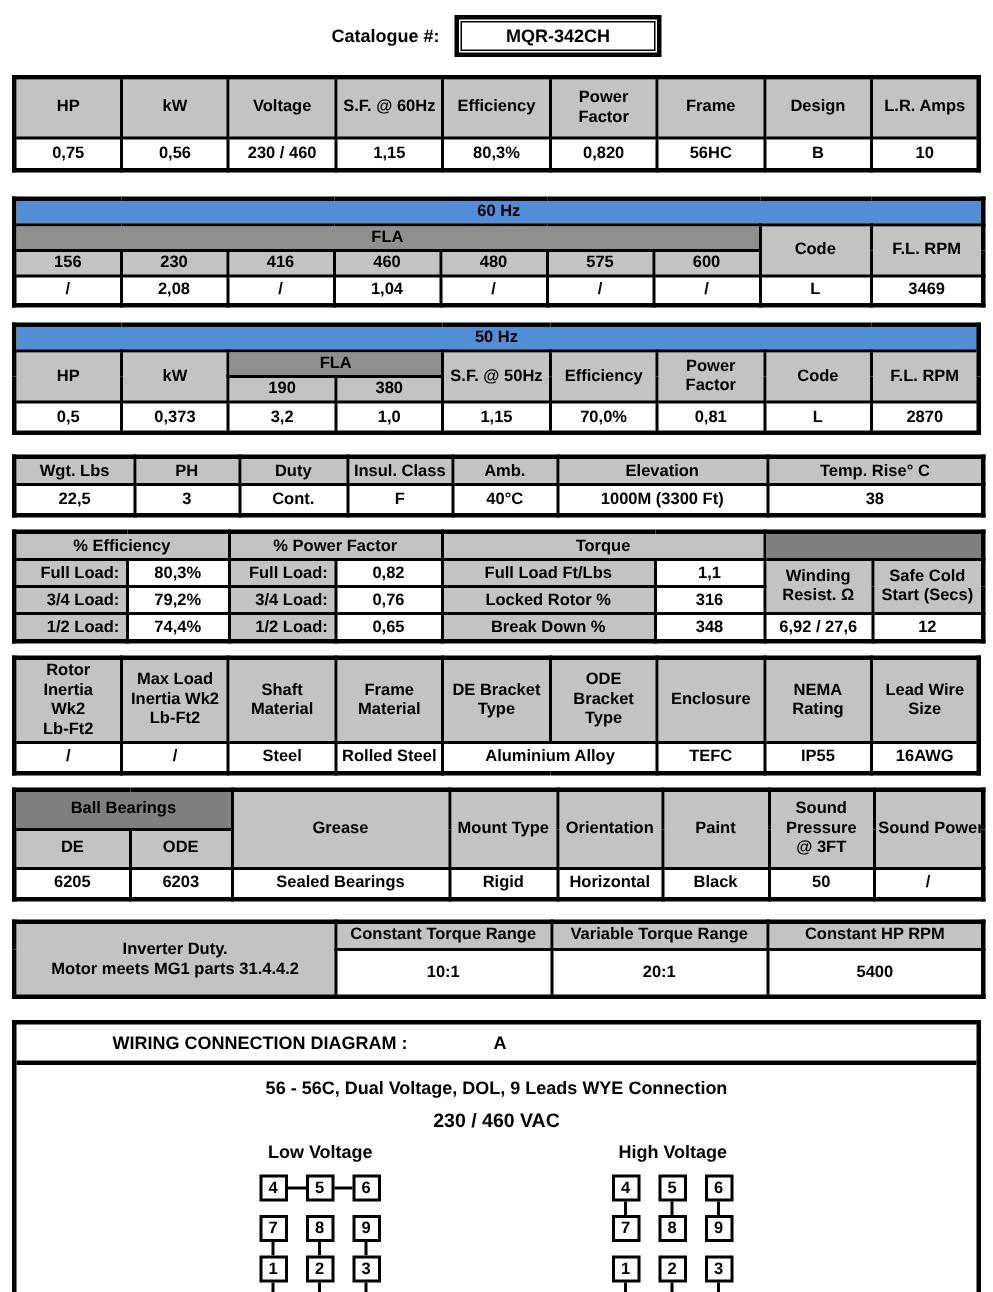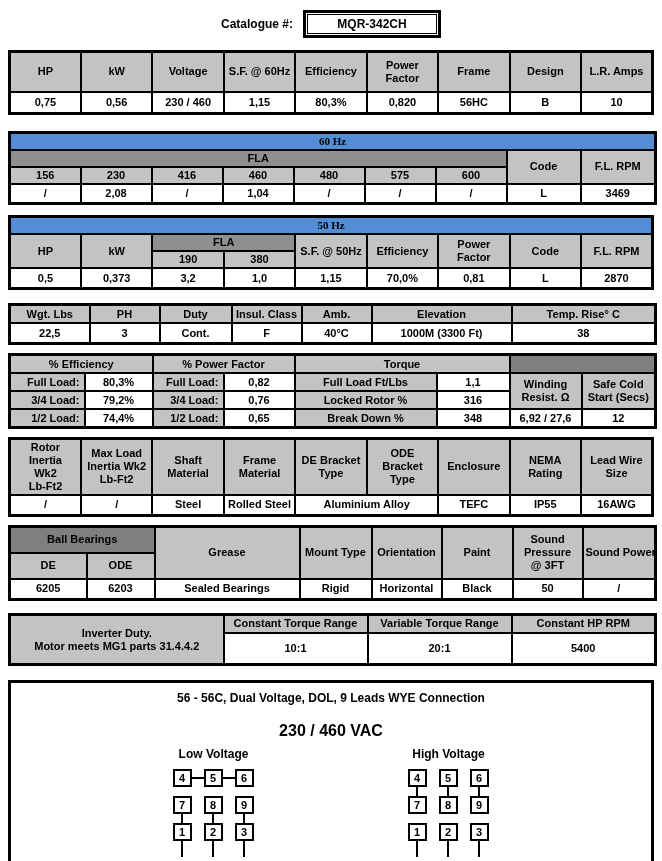--- a/index.html
+++ b/index.html
@@ -25,36 +25,36 @@
     vertical-align: middle;
     font-size: 11px;
     line-height: 1.18;
     padding: 1px 2px;
     background: #fff;
     overflow: hidden;
   }
   td.g   { background: var(--header_gray); }
   td.mid { background: var(--mid_gray); }
   td.dk  { background: var(--dark_gray); }
-  td.blue{ background: var(--blue); font-family: Liberation Serif, serif; }
+  td.blue{ background: var(--blue); }
   td.ml  { white-space: pre-line; }
   td.nw  { white-space: nowrap; }
   td.rlabel { text-align: right; padding-right: 4px; }
 
   .mb16 { margin-bottom: 16px; } .mb13 { margin-bottom: 13px; }
   .mb10 { margin-bottom: 10px; } .mb8 { margin-bottom: 8px; } .mb14 { margin-bottom: 14px; margin-top: 12px; }
 
   
   .wiring { border: 3px solid #000; width: 640px; background: #fff; }
   .wiring-title { position: relative; border-bottom: 3px solid #000; height: 24px; display: flex; align-items: center; font-size: 12px; }
   .wt-text { margin-left: 64px; }
   .wt-letter { position: absolute; left: 318px; }
   .wiring-body { position: relative; height: 182px; text-align: center; }
   .w-sub { font-size: 12px; margin-top: 8px; }
-  .w-volt { font-size: 16px; margin-top: 17px; }
+  .w-volt { font-size: 13px; margin-top: 7px; }
   .w-cols { display: flex; justify-content: center; gap: 105px; margin-top: 7px; }
   .w-col { width: 130px; display: flex; flex-direction: column; align-items: center; }
   .w-col-label { font-size: 12px; margin-bottom: 8px; }
   .diagram { position: relative; width: 82px; height: 106px; }
   .tbox {
     position: absolute; width: 15px; height: 14px;
     border: 2px solid #000; background: #fff;
     font-size: 11px; line-height: 14px; text-align: center;
   }
   .conn { position: absolute; background: #000; }
@@ -354,20 +354,24 @@
     </tr>
     <tr style="height:32px">
       <td>10:1</td>
       <td>20:1</td>
       <td>5400</td>
     </tr>
   </tbody>
     </table>
 
   <div class="wiring">
+    <div class="wiring-title">
+      <span class="wt-text">WIRING CONNECTION DIAGRAM :</span>
+      <span class="wt-letter">A</span>
+    </div>
     <div class="wiring-body">
       <div class="w-sub">56 - 56C, Dual Voltage, DOL, 9 Leads WYE Connection</div>
       <div class="w-volt">230 / 460 VAC</div>
       <div class="w-cols">
 
         <div class="w-col">
           <div class="w-col-label">Low Voltage</div>
           <div class="diagram">
             <div class="tbox" style="left:0;top:0">4</div>
             <div class="tbox" style="left:31px;top:0">5</div>

